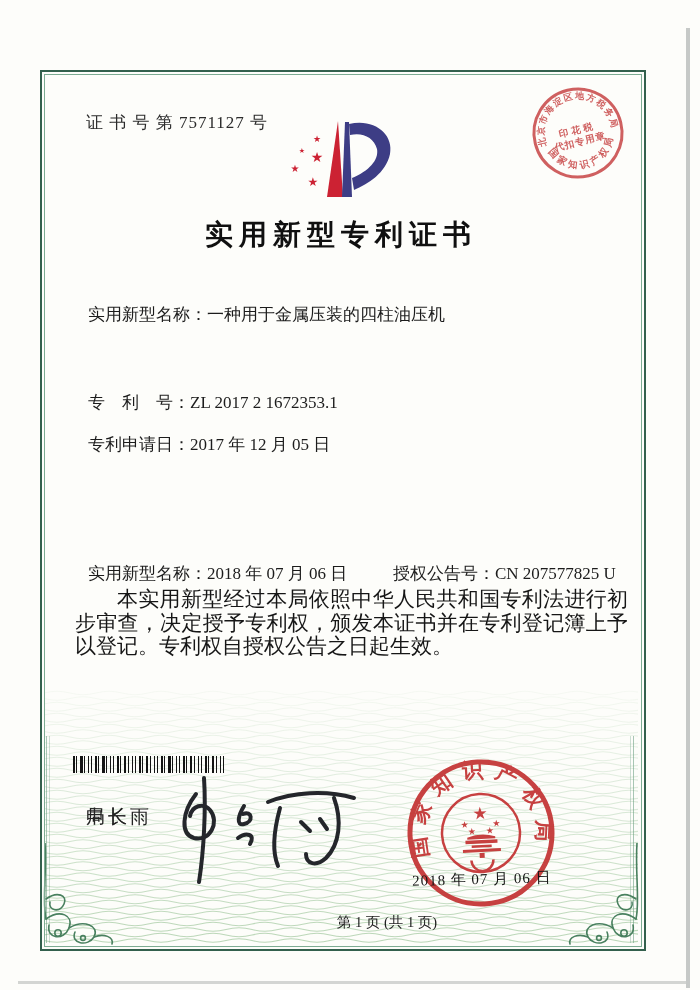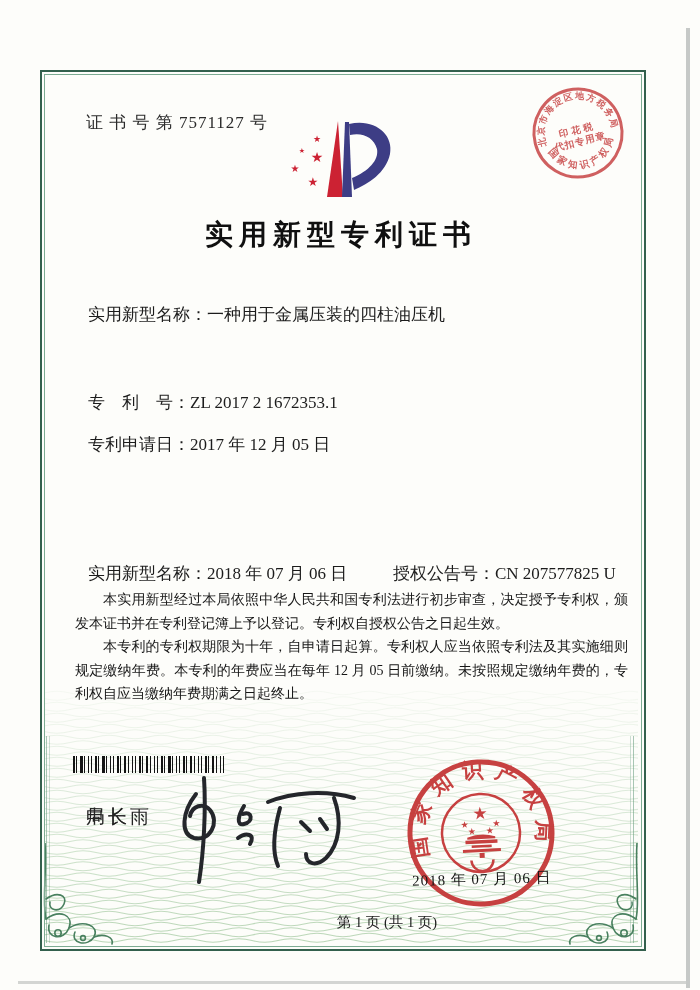--- a/index.html
+++ b/index.html
@@ -14,21 +14,21 @@
   .frame-inner{position:absolute;inset:2px;border:1px solid #7cab92;}
   .abs{position:absolute;}
   .certno{left:86px;top:111px;font-size:17px;letter-spacing:1px;color:#2b2b2b;}
   .title{left:40px;top:216px;width:602px;text-align:center;font-size:28px;font-weight:bold;
          letter-spacing:6px;color:#101010;font-family:Liberation Mono, monospace;}
   .field{left:88px;font-size:17px;line-height:23px;color:#1c1c1c;}
   .flabel{white-space:pre;}
   .fvalue{white-space:pre-wrap;}
   .addr-val{display:inline-block;vertical-align:top;width:468px;}
   .grant2{position:absolute;left:305px;top:0;white-space:nowrap;}
-  .paras{left:75px;top:588px;width:553px;font-size:14px;line-height:23.5px;text-align:justify;color:#161616;}
+  .paras{left:75px;top:588px;width:553px;font-size:21px;line-height:23.5px;text-align:justify;color:#161616;}
   .paras p{margin:0;text-indent:2em;}
   .barcode{left:73px;top:756px;width:152px;height:17px;
     background:repeating-linear-gradient(90deg,
       #141414 0 2px, transparent 2px 3px,
       #141414 3px 4px, transparent 4px 7px,
       #141414 7px 9.5px, transparent 9.5px 11px,
       #141414 11px 12px, transparent 12px 15px,
       #141414 15px 16px, transparent 16px 17.5px,
       #141414 17.5px 19px, transparent 19px 22px);}
   .signer{left:86px;font-size:19px;letter-spacing:3px;color:#242424;}
@@ -162,21 +162,20 @@
   </div>
   <div class="abs field" style="top:562px;width:540px;">
     <span class="flabel">实用新型名称：</span><span class="fvalue">2018 年 07 月 06 日</span>
     <span class="grant2">
       <span class="flabel">授权公告号：</span><span class="fvalue">CN 207577825 U</span>
     </span>
   </div>
 
   <div class="abs paras">
     <p>本实用新型经过本局依照中华人民共和国专利法进行初步审查，决定授予专利权，颁发本证书并在专利登记簿上予以登记。专利权自授权公告之日起生效。</p>
-    <p>本专利的专利权期限为十年，自申请日起算。专利权人应当依照专利法及其实施细则规定缴纳年费。本专利的年费应当在每年 12 月 05 日前缴纳。未按照规定缴纳年费的，专利权自应当缴纳年费期满之日起终止。</p>
   </div>
 
   <div class="abs barcode"></div>
 
   <div class="abs signer" style="top:804px;">局长</div>
   <div class="abs signer" style="top:804px;text-align:right;">申长雨</div>
 
   <svg class="abs" style="left:168px;top:772px;" width="195" height="112" viewBox="0 0 195 112" fill="none" stroke="#24262b" stroke-width="4" stroke-linecap="round">
     <path d="M28,22 C14,40 12,62 26,66 C42,70 52,50 42,38 C35,30 24,34 22,44"></path>
     <path d="M36,6 C38,36 36,78 31,110"></path>

